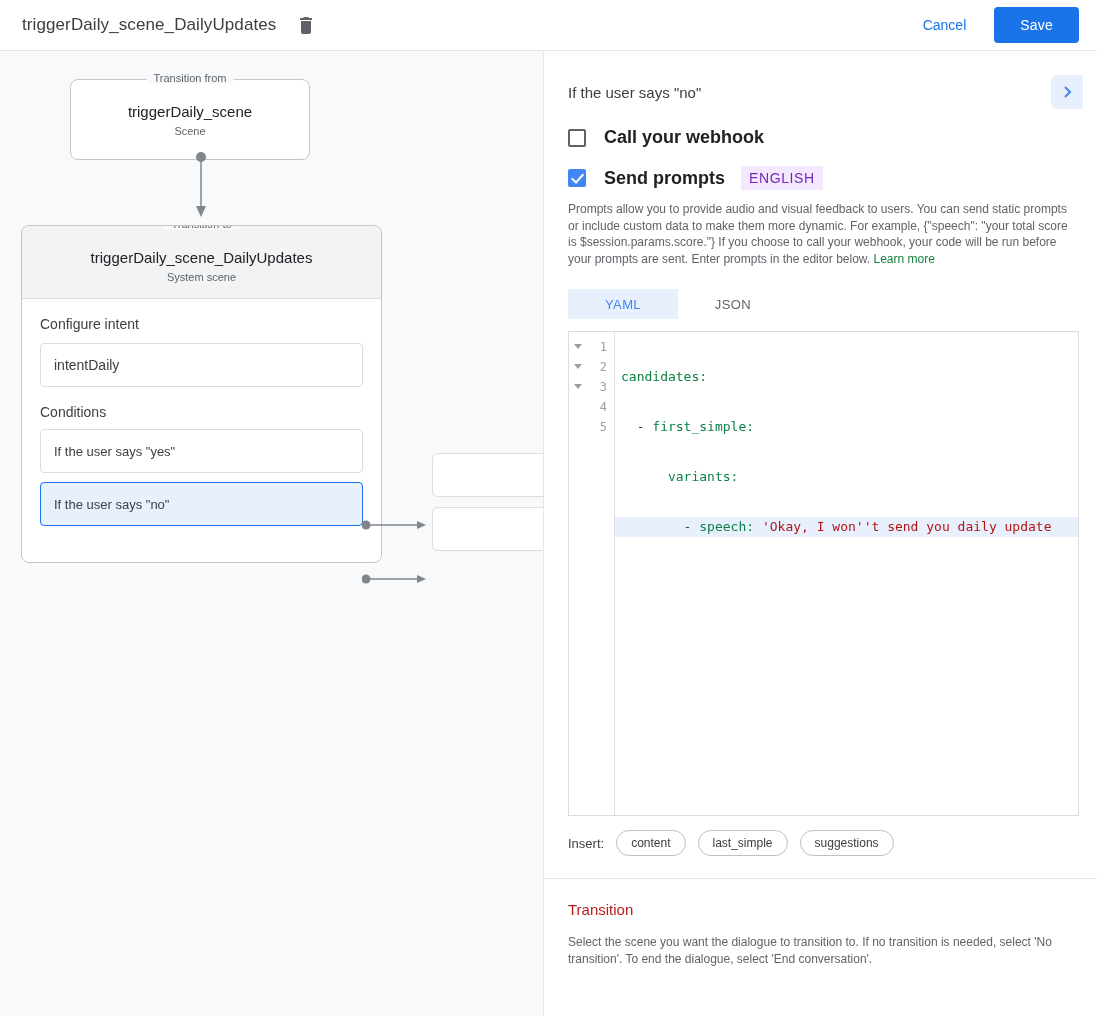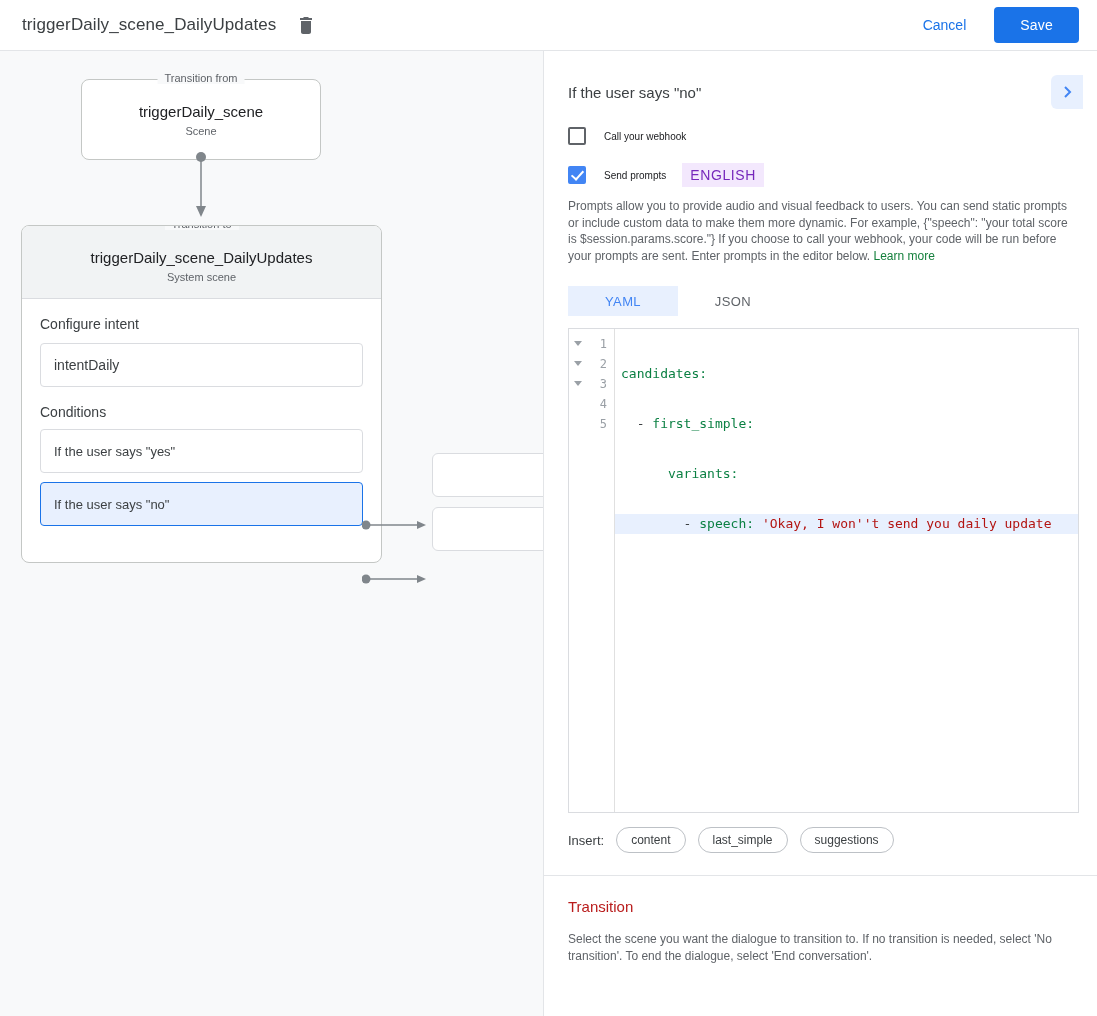--- a/index.html
+++ b/index.html
@@ -95,21 +95,21 @@
   }
   .node-sub {
     text-align: center;
     font-size: 11px;
     color: #5f6368;
     margin-top: 5px;
   }
 
   
   #node-from {
-    left: 81px; top: 28px;
+    left: 70px; top: 28px;
     width: 240px; height: 81px;
   }
   #node-from .node-title { margin-top: 23px; }
 
   
   .connector {
     position: absolute;
     left: 181px; top: 100px;
     width: 40px; height: 70px;
   }
@@ -223,22 +223,22 @@
     content: "";
     position: absolute;
     left: 4px; top: 0px;
     width: 5px; height: 10px;
     border: solid #ffffff;
     border-width: 0 2px 2px 0;
     transform: rotate(42deg);
   }
   .cb-label {
     margin-left: 18px;
-    font-size: 10px;
-    font-weight: normal;
+    font-size: 18px;
+    font-weight: bold;
     color: #202124;
   }
   .lang-badge {
     margin-left: 16px;
     background: #f3e8fd;
     color: #7627bb;
     font-size: 14px;
     letter-spacing: .6px;
     padding: 4px 8px;
     border-radius: 0;

